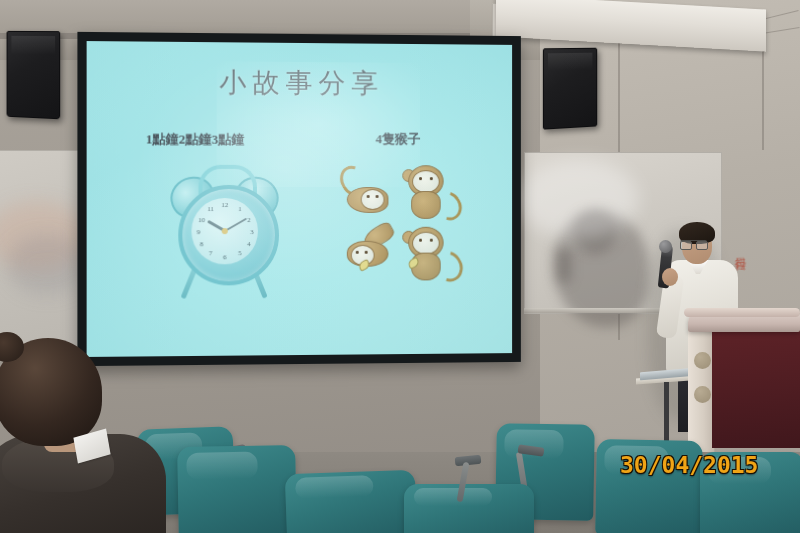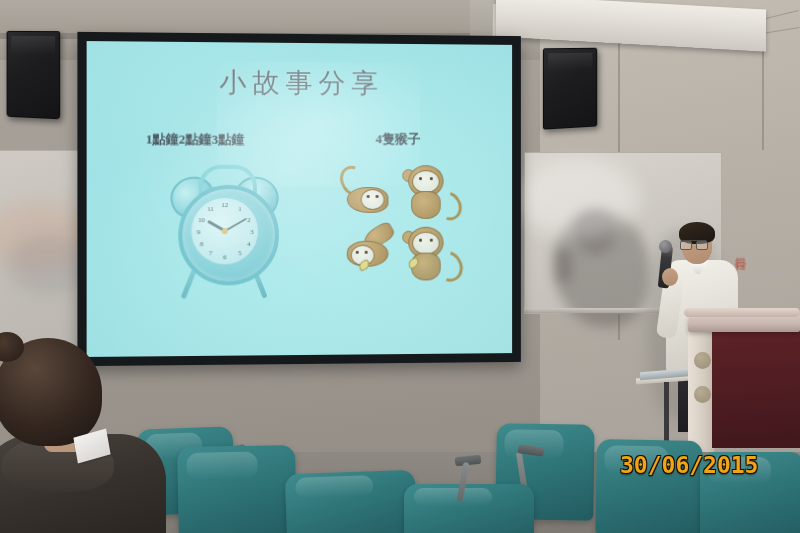--- a/index.html
+++ b/index.html
@@ -758,15 +758,15 @@
   <div class="person">
     <div class="person-body"></div>
     <div class="person-shirt"></div>
     <div class="person-hood"></div>
     <div class="person-neck"></div>
     <div class="person-hair"></div>
     <div class="person-bun"></div>
     <div class="paper"></div>
   </div>
 
-  <div class="datestamp">30/06/2015</div>
+  <div class="datestamp">30/04/2015</div>
 
 </div>
 
 </body></html>

